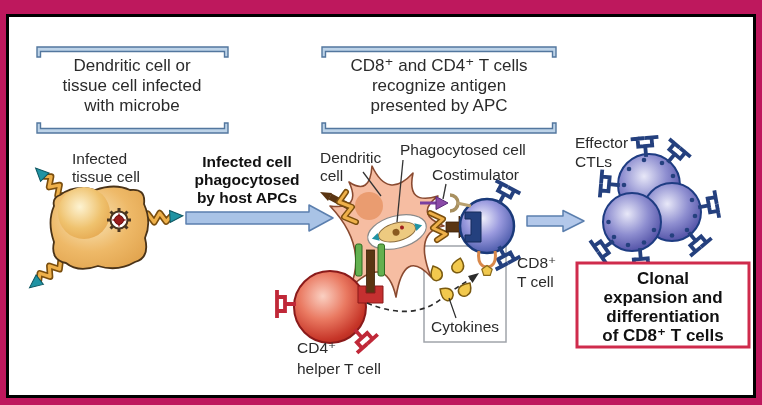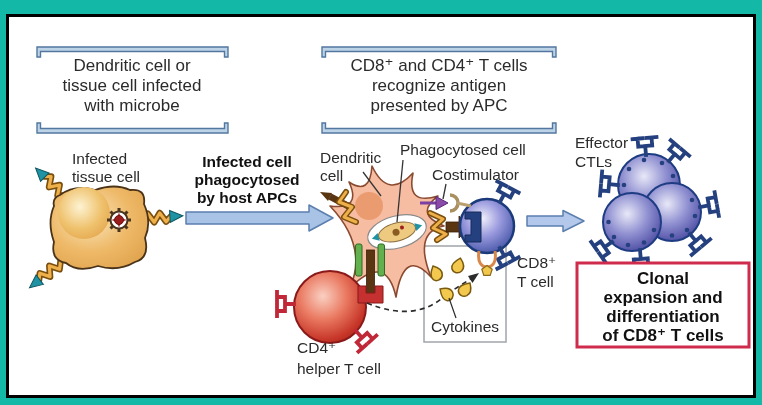--- a/index.html
+++ b/index.html
@@ -1,16 +1,16 @@
 <!DOCTYPE html>
 <html><head>
 <meta charset="utf-8">
 <style>
   html,body{margin:0;padding:0;background:#fff;}
-  #stage{position:relative;width:762px;height:405px;background:#14b8a6;overflow:hidden;}
+  #stage{position:relative;width:762px;height:405px;background:#be185d;overflow:hidden;}
   svg{position:absolute;left:0;top:0;}
   svg text{font-family:"Liberation Sans","DejaVu Sans",sans-serif;fill:#2b2b2b;}
   .h{font-size:17px;}
   .l{font-size:15.5px;}
   .b{font-size:15.5px;font-weight:bold;fill:#111;}
   .bb{font-size:17px;font-weight:bold;fill:#111;}
 </style>
 </head>
 <body>
 

